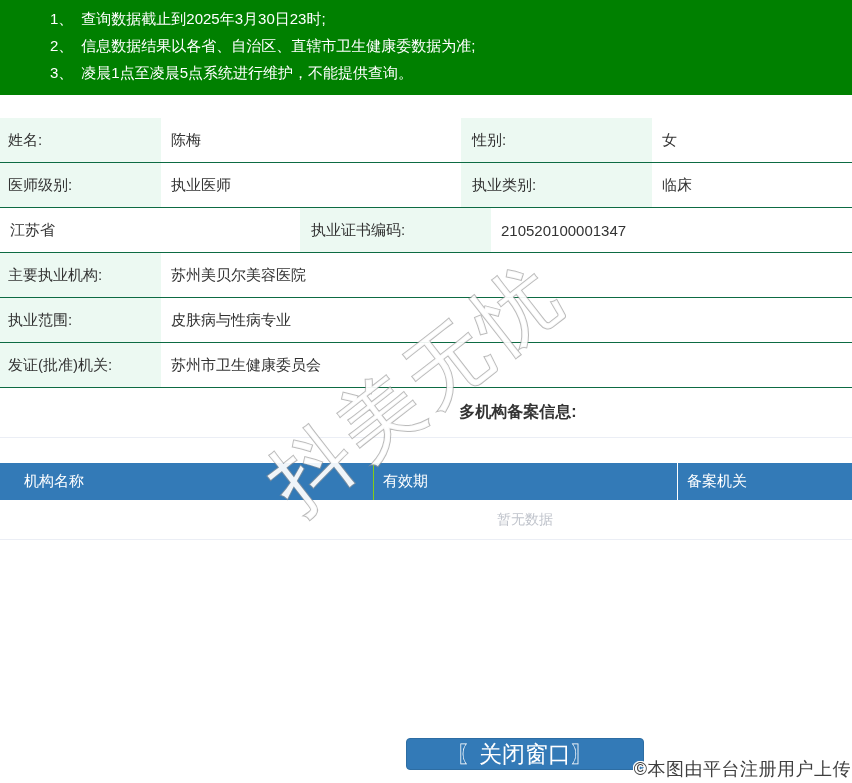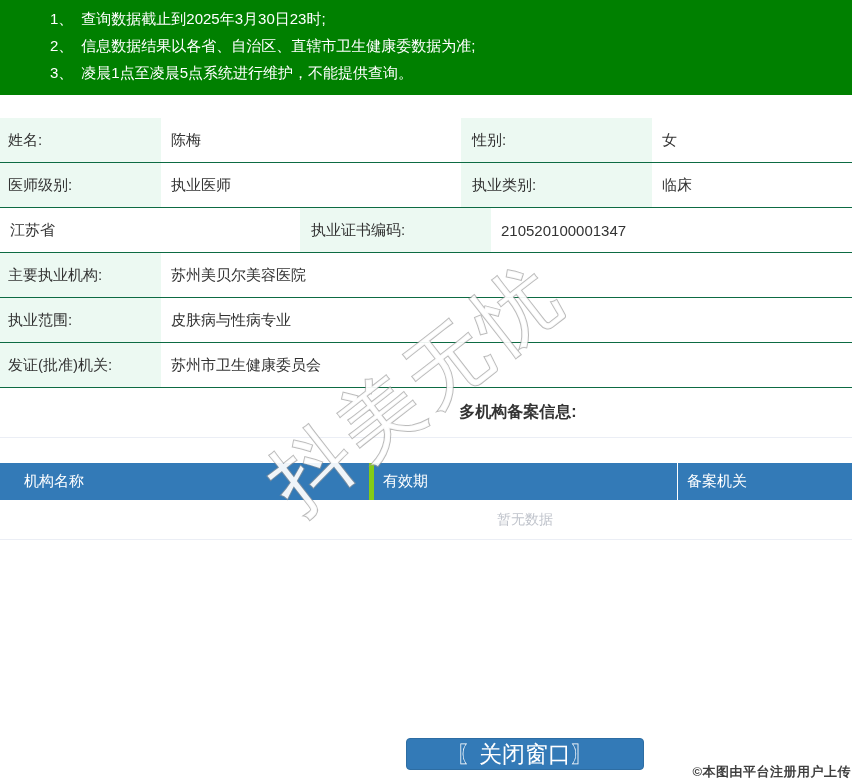--- a/index.html
+++ b/index.html
@@ -43,21 +43,21 @@
     padding-right:14px;
   }
   .section-heading { font-size:16px; font-weight:bold; color:var(--text,#333); }
 
   .gap25 { height:25px; }
 
   
   .filing-header { display:flex; width:1050px; height:37px; background:var(--header-blue,#337ab7);
     color:#fff; font-size:15px; }
   .fh-cell { display:flex; align-items:center; padding-left:9px; height:100%; }
-  .fh-1 { width:374px; border-right:5px solid #84cc16;padding-left:24px; }
+  .fh-1 { width:374px; border-right:1px solid #84cc16;padding-left:24px; }
   .fh-2 { width:304px; border-right:1px solid #fff; }
   .fh-3 { flex:1; }
   .empty-row {
     width:1050px; height:40px; display:flex; align-items:center; justify-content:center;
     color:var(--empty-text,#c0c4cc); font-size:14px;
     border-bottom:1px solid var(--light-border,#ebeef5);
   }
 
   
   .footer-row { width:1050px; margin-top:198px; display:flex; justify-content:center; }
@@ -77,21 +77,21 @@
     font-size:80px; letter-spacing:6px; white-space:nowrap;
     color:rgba(255,255,255,0.92);
     -webkit-text-stroke:2px rgba(150,150,150,0.65);
     paint-order:stroke fill;
     z-index:40; pointer-events:none;
   }
 
   
   .attribution {
     position:absolute; right:1px; bottom:2px; z-index:60;
-    font-size:13px; font-weight:bold; color:#3f3f3f; letter-spacing:0.5px;
+    font-size:18px; font-weight:normal; color:#3f3f3f; letter-spacing:0.5px;
     text-shadow:-1px -1px 0 #fff, 1px -1px 0 #fff, -1px 1px 0 #fff, 1px 1px 0 #fff,
                 0 -1px 0 #fff, 0 1px 0 #fff, -1px 0 0 #fff, 1px 0 0 #fff;
   }
 </style>
 </head>
 <body>
 
 <div class="viewport">
   <div class="page">
 

